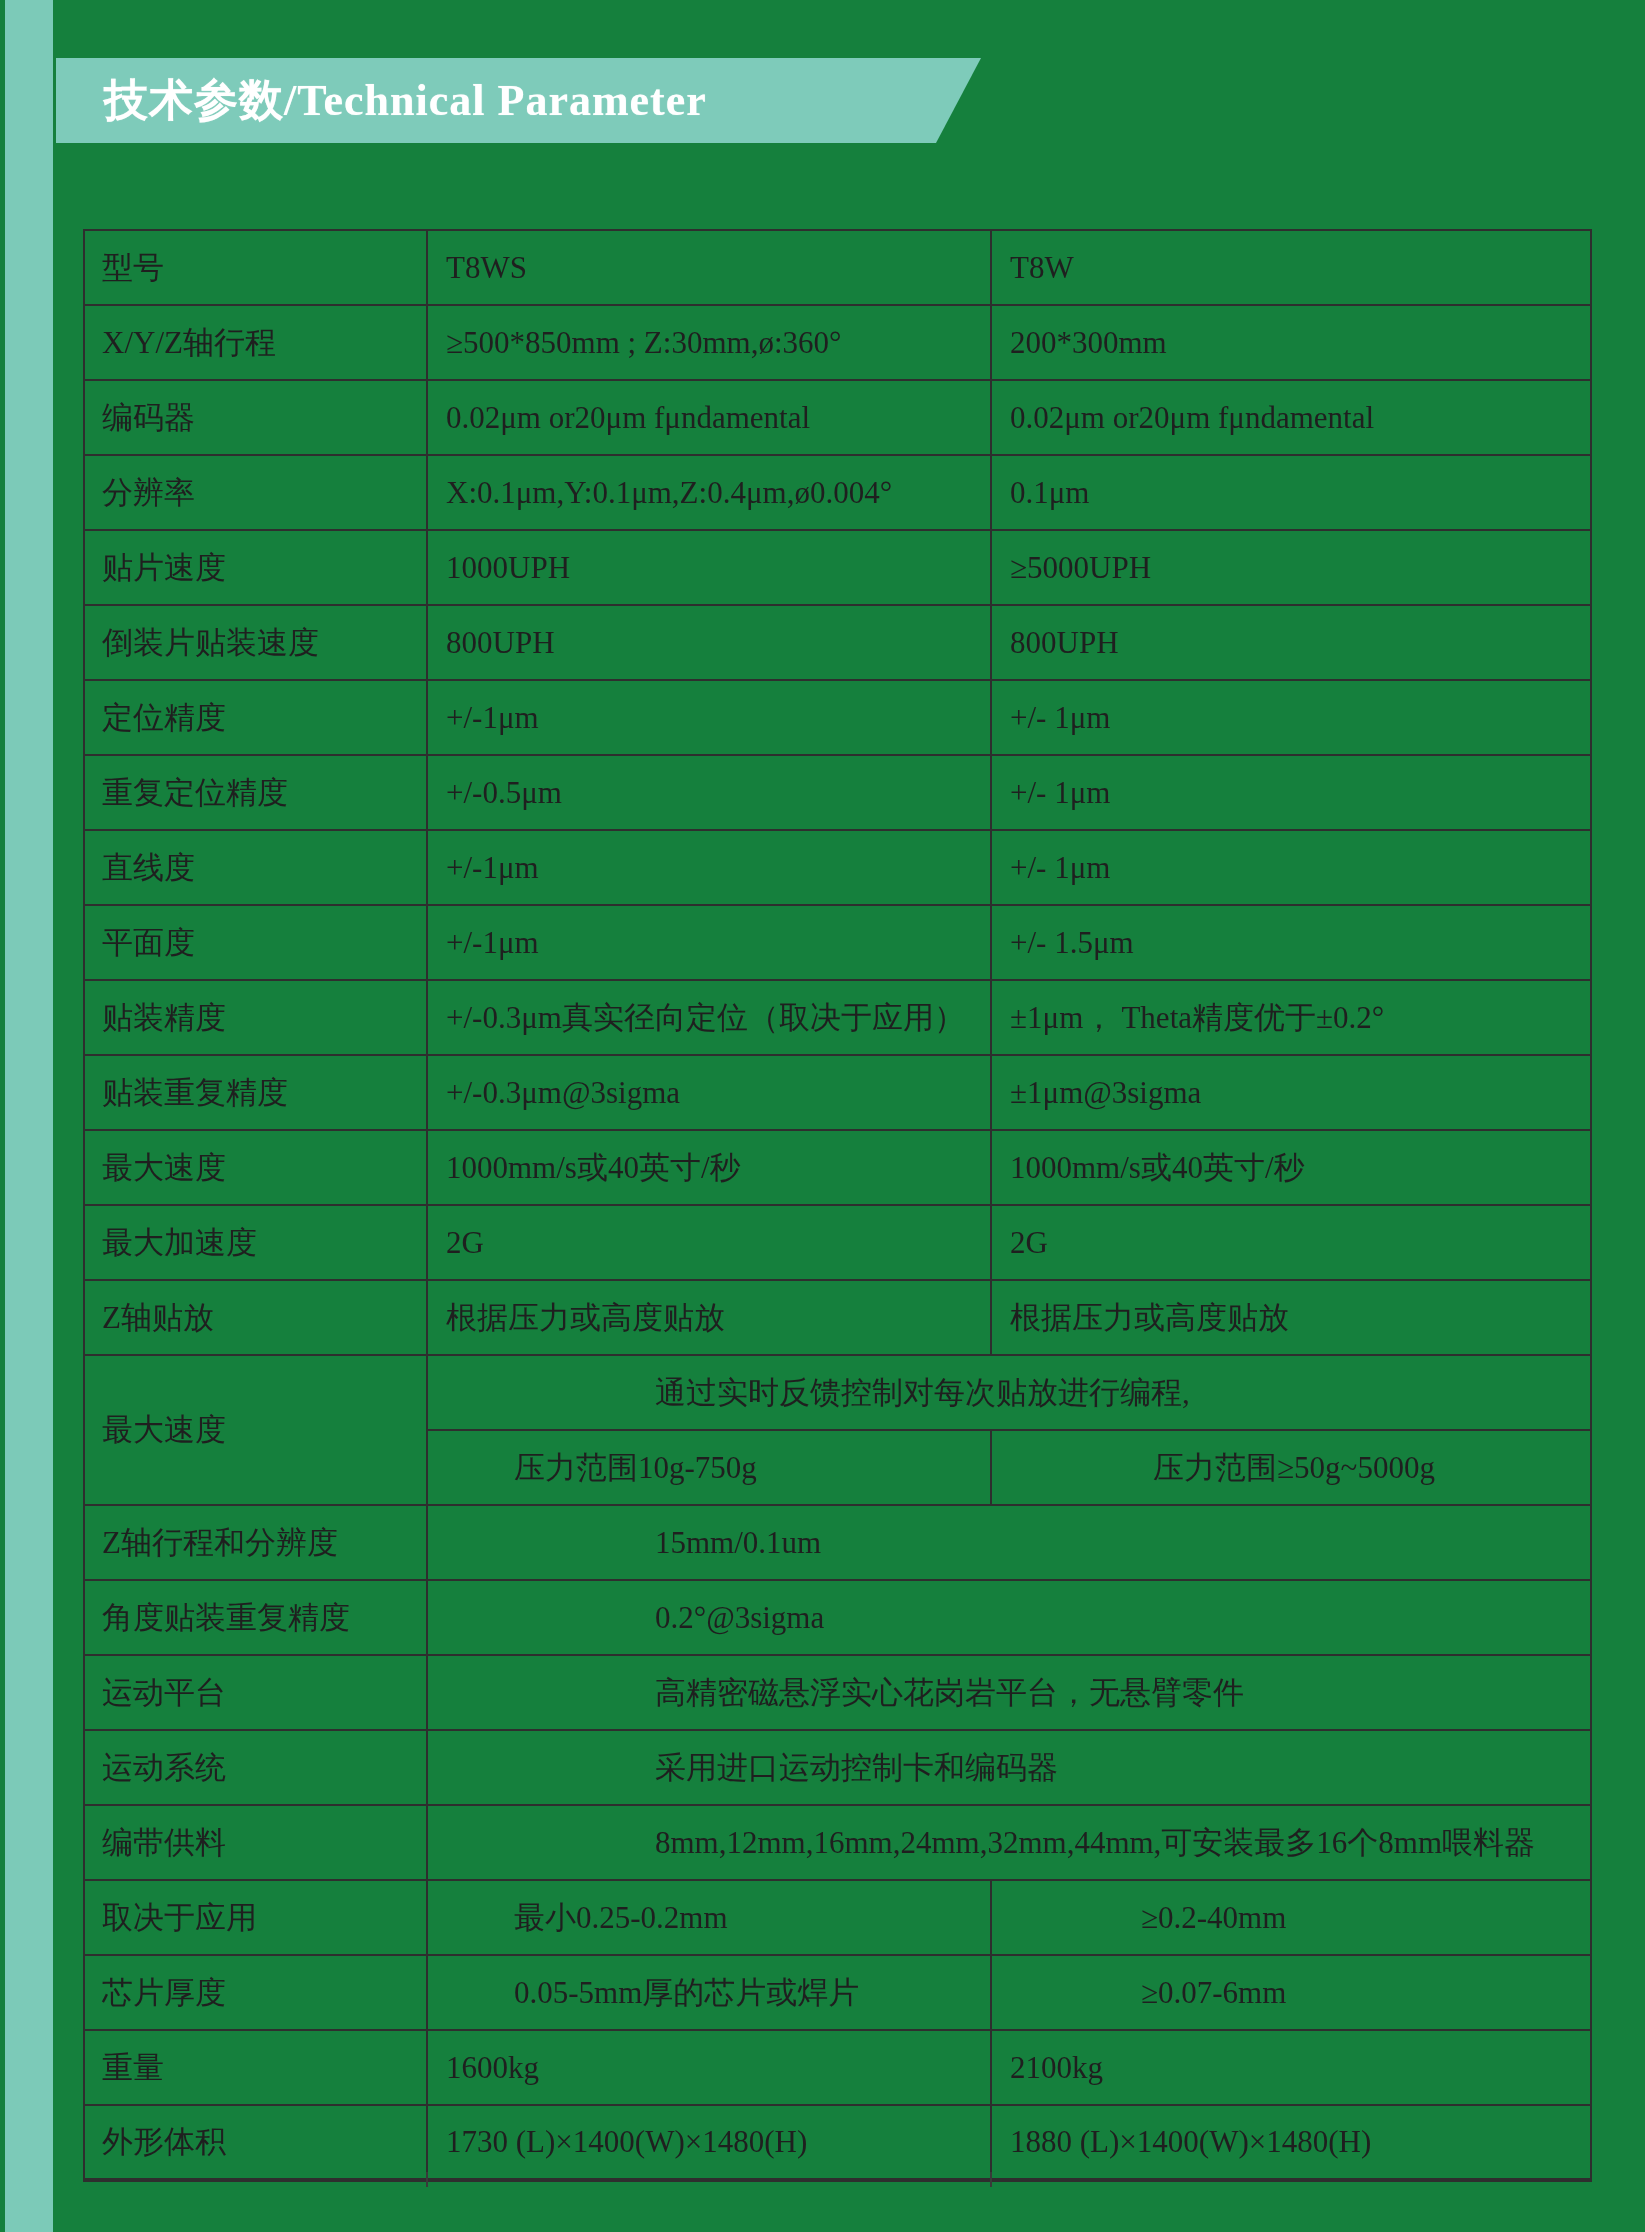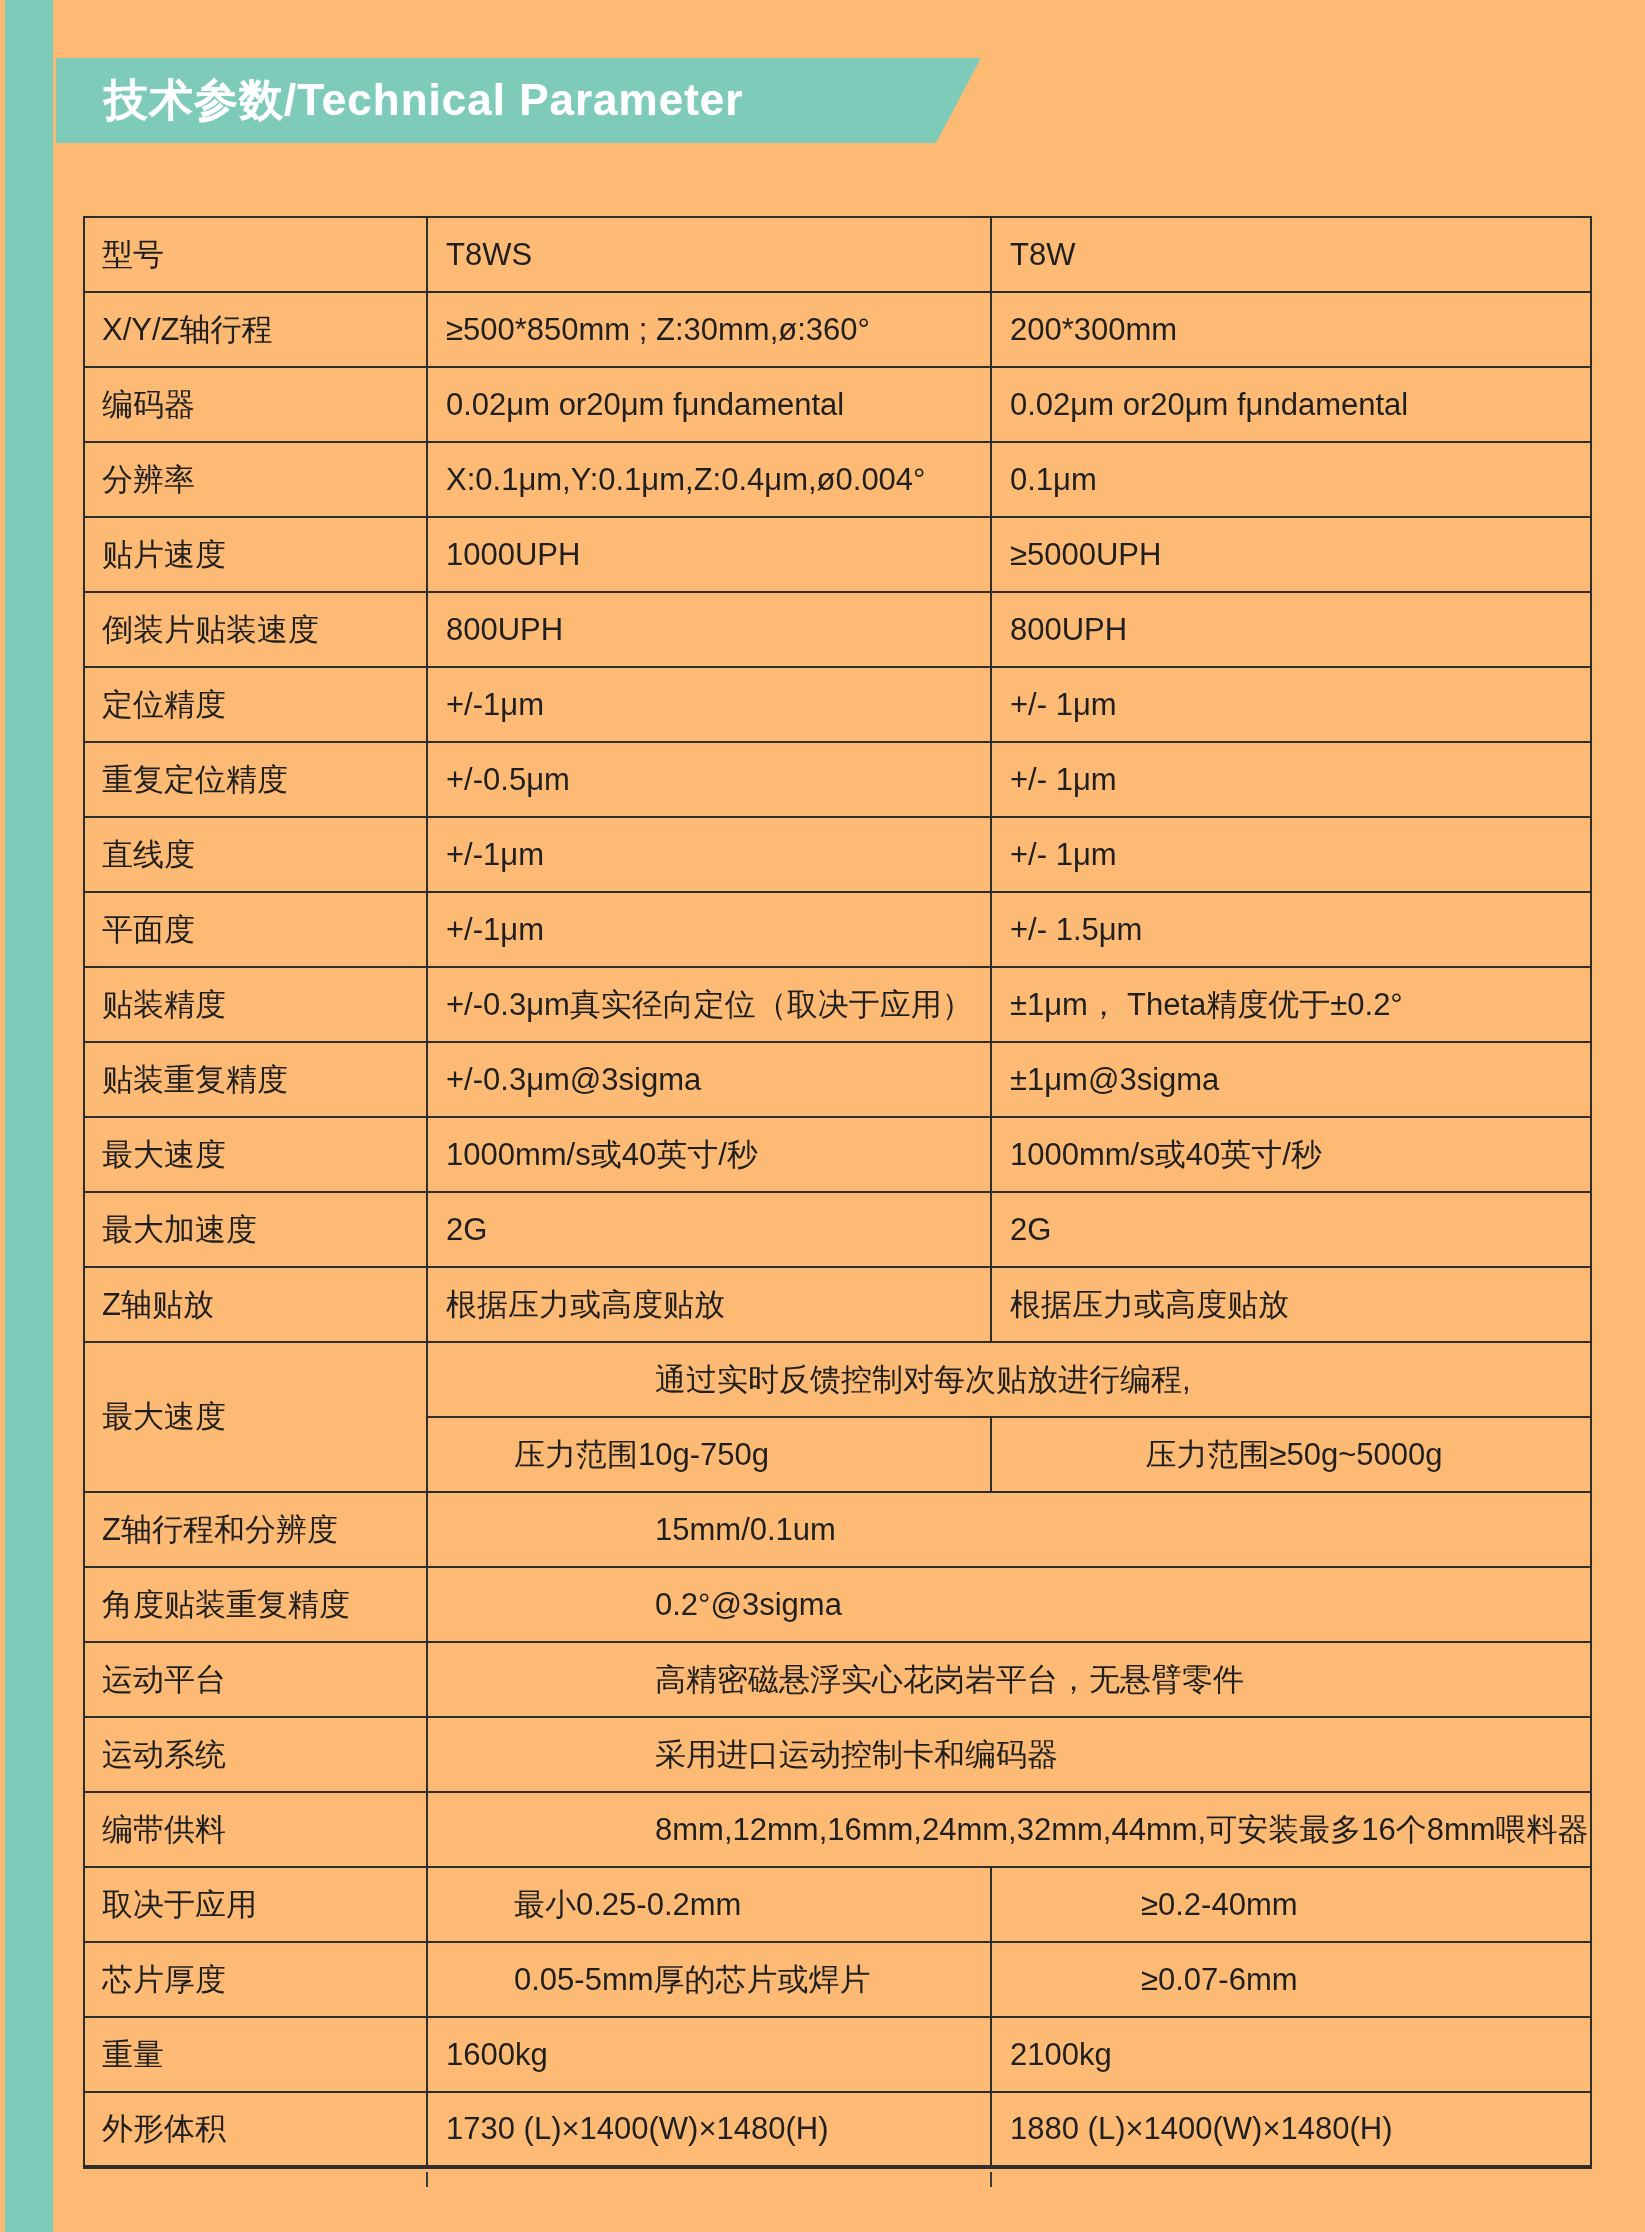--- a/index.html
+++ b/index.html
@@ -1,40 +1,40 @@
 <!DOCTYPE html>
 <html><head>
 <meta charset="utf-8">
 <style>
   html,body{margin:0;padding:0;background:#ffffff;}
   .canvas{
     position:relative;
     width:1646px;height:2233px;
-    background:#fdba74;
-    font-family:Liberation Sans, sans-serif;
+    background:#15803d;
+    font-family:Liberation Serif, serif;
     color:#1f1f1f;
     overflow:hidden;
   }
   .side-bar{
     position:absolute;left:5px;top:0;width:48px;height:2233px;
     background:#7ccab8;
   }
   .banner{
     position:absolute;left:56px;top:58px;width:925px;height:85px;
     background:#7ecbba;
     clip-path:polygon(0 0,100% 0,calc(100% - 45px) 100%,0 100%);
     display:flex;align-items:center;
   }
   .banner-title{
     color:#ffffff;font-size:44px;font-weight:bold;
     padding-left:48px;letter-spacing:1px;white-space:nowrap;
     text-shadow:0 0 1px rgba(255,255,255,.6);
   }
   table.spec-table{
-    position:absolute;left:83px;top:216px;
+    position:absolute;left:83px;top:229px;
     width:1507px;height:1902px;
     border-collapse:collapse;table-layout:fixed;
     border:2px solid #2e2e2e;
     border-bottom-width:4px;
   }
   .spec-table tr{height:75px;}
   .spec-table th,.spec-table td{
     border:2px solid #2e2e2e;
     font-size:31px;font-weight:400;
     vertical-align:middle;text-align:left;

